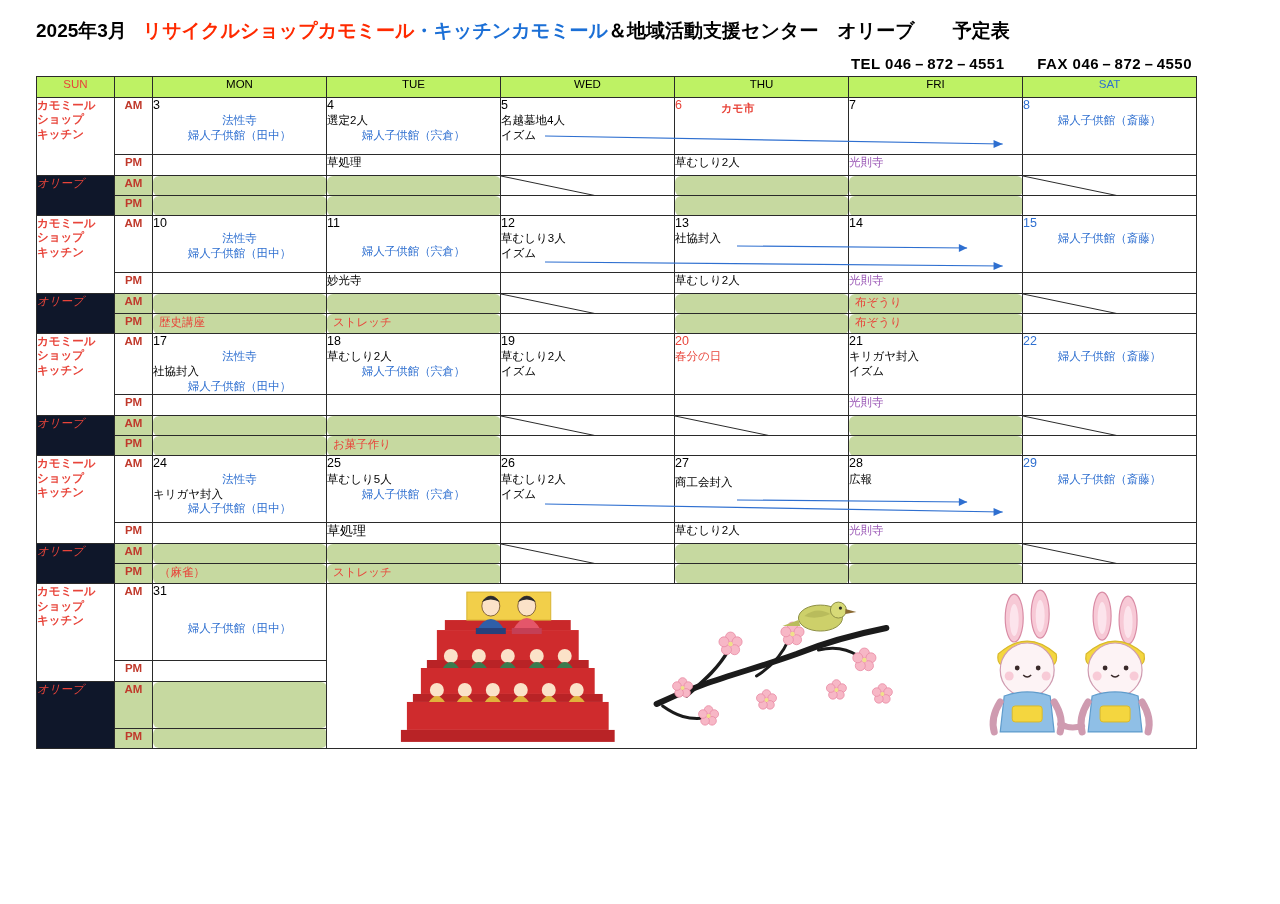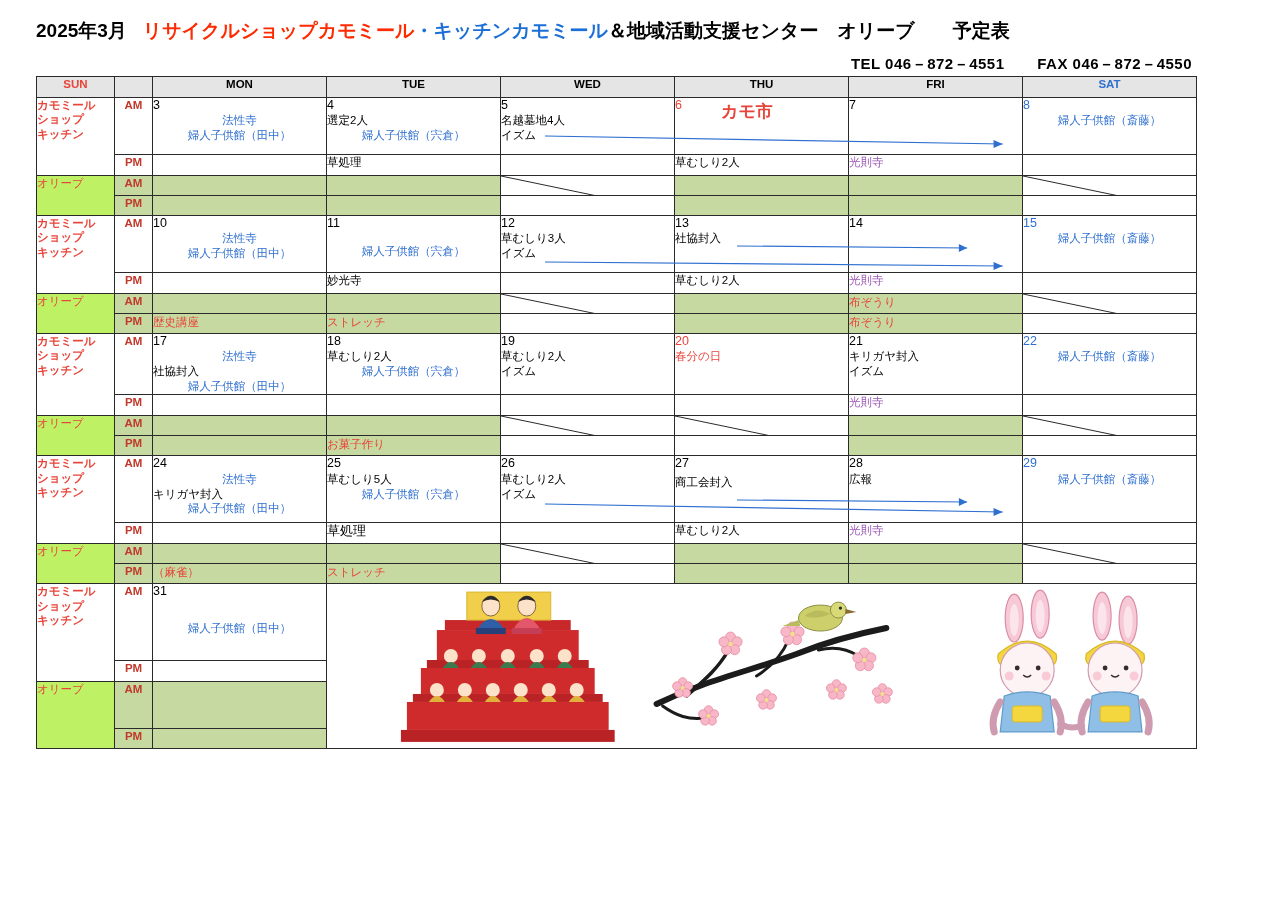--- a/index.html
+++ b/index.html
@@ -34,21 +34,21 @@
     padding:0;vertical-align:top;
     font-size:11.5px;line-height:1.25;
   }
   
   col.c-label{width:78px;}
   col.c-ampm{width:38px;}
   col.c-day{width:174px;}
 
   thead th{
     height:20px;text-align:center;vertical-align:middle;
-    font-size:12.5px;font-weight:bold;background:#e5e5e5;
+    font-size:12.5px;font-weight:normal;background:#bef264;
   }
   th.sun{color:#e8443a;}
   th.sat{color:#2e6fd0;}
   th.wd{color:#000;}
   th.corner{border-left:1px solid #2a2a2a;}
 
   
   td.rowlabel{
     text-align:left;vertical-align:middle;
     font-size:11px;line-height:1.35;padding:2px 0 2px 5px;
@@ -72,23 +72,23 @@
 
   .ev{font-size:11.5px;line-height:1.3;white-space:nowrap;}
   .ev.blue{color:#2e6fd0;text-align:center;}
   .ev.black{color:#000;}
   .ev.red{color:#e8443a;}
   .ev.purple{color:#9b59b6;}
   .ev.bold{font-weight:bold;}
 
   
   tr.olive td.daycell,tr.olive td.rowlabel,tr.olive td.ampm{background:#c6d9a0;}
-  tr.olive td.daycell{height:17px;padding:1px 0;}
+  tr.olive td.daycell{height:17px;padding:1px 6px;border-radius:6px;}
   tr.olive .ev{color:#e8443a;font-size:11.5px;}
-  tr.olive td.rowlabel{background:#bef264;}
+  tr.olive td.rowlabel{background:#0f172a;font-style:italic;}
   tr.olive td.ampm{background:#c6d9a0;}
 
   
   td.white{background:#ffffff !important;}
 
   
   .diag{position:absolute;left:0;top:0;width:100%;height:100%;}
   td.rel{position:relative;}
 
   
@@ -161,21 +161,21 @@
           <div class="ev black">名越墓地4人</div>
           <div class="ev black">イズム</div>
           <svg class="diag" viewBox="0 0 520 56" preserveAspectRatio="none" style="position:absolute;left:44px;top:0;width:476px;height:56px;">
             <line x1="0" y1="38" x2="500" y2="46" stroke="#2e6fd0" stroke-width="1.2"></line>
             <polygon points="500,46 490,42 490,50" fill="#2e6fd0"></polygon>
           </svg>
         </td>
 
         <td class="daycell am rel">
           <div class="daynum holiday">6</div>
-          <div class="ev red bold" style="position:absolute;left:46px;top:3px;font-size:17px;">カモ市</div>
+          <div class="ev red bold" style="position:absolute;left:46px;top:3px;font-size:11px;">カモ市</div>
         </td>
 
         <td class="daycell am rel">
           <div class="daynum">7</div>
         </td>
 
         <td class="daycell am rel">
           <div class="daynum sat">8</div>
           <div class="ev blue">婦人子供館（斎藤）</div>
         </td>

